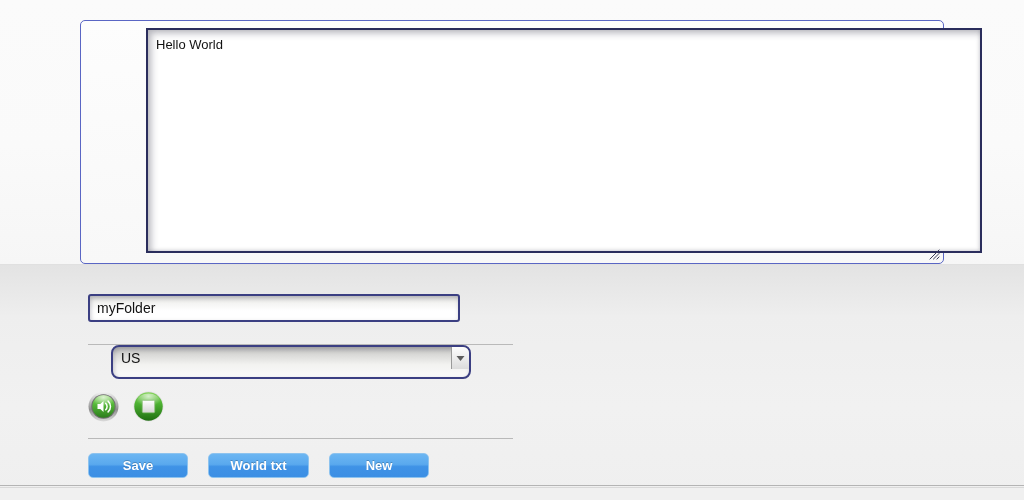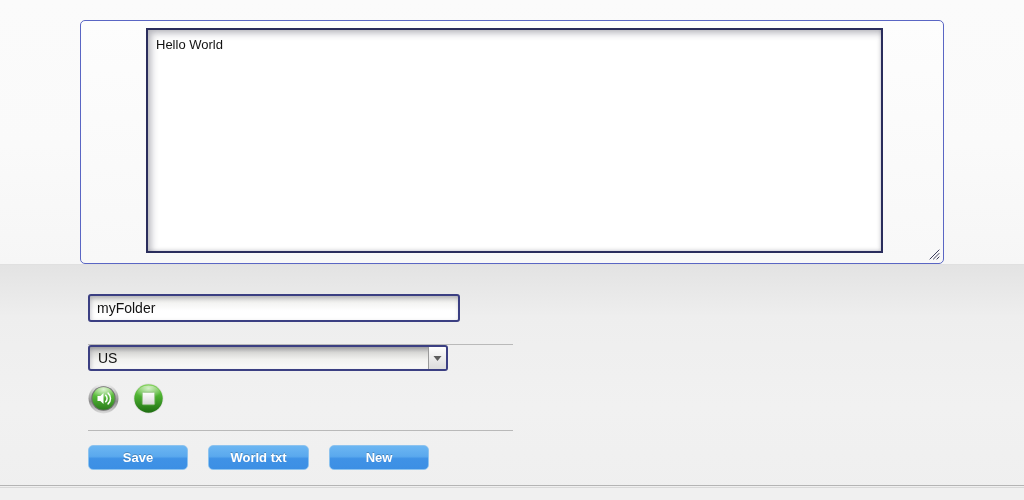--- a/index.html
+++ b/index.html
@@ -55,21 +55,21 @@
     border: 1px solid #5a66c4;
     border-radius: 5px;
     background: linear-gradient(to bottom, #fdfdfd 0%, #f8f8f8 100%);
   }
 
   
   .note-area {
     position: absolute;
     left: 65px;
     top: 7px;
-    width: 737px;
+    width: 836px;
     height: 225px;
     box-sizing: border-box;
     border: 2px solid #2a2d5c;
     background: #ffffff;
     box-shadow: inset 3px 3px 7px rgba(60,60,80,0.38),
                 inset -1px -1px 3px rgba(60,60,80,0.14);
     font-family: "Liberation Sans", sans-serif;
     font-size: 13px;
     color: #111111;
     padding: 7px 8px;
@@ -126,27 +126,28 @@
     color: #161616;
     margin-top: 8px;
     margin-bottom: 5px;
     letter-spacing: 0.1px;
   }
 
   
   .select-wrap {
     position: relative;
     width: 360px;
-    height: 26px;
+    height: 34px;
     box-sizing: border-box;
     border: 2px solid #3b3f82;
-    border-radius: 3px;
+    border-radius: 8px;
     background: linear-gradient(to bottom, #b9b9b7 0%, #d8d8d6 24%, #f2f2f0 58%, #fafafa 100%);
     box-shadow: inset 1px 2px 4px rgba(70,70,90,0.28);
     overflow: hidden;
+    margin-left: 23px;
   }
   .select-value {
     position: absolute;
     left: 8px;
     top: 0;
     line-height: 22px;
     font-size: 14px;
     color: #111111;
   }
   .select-arrow-btn {

